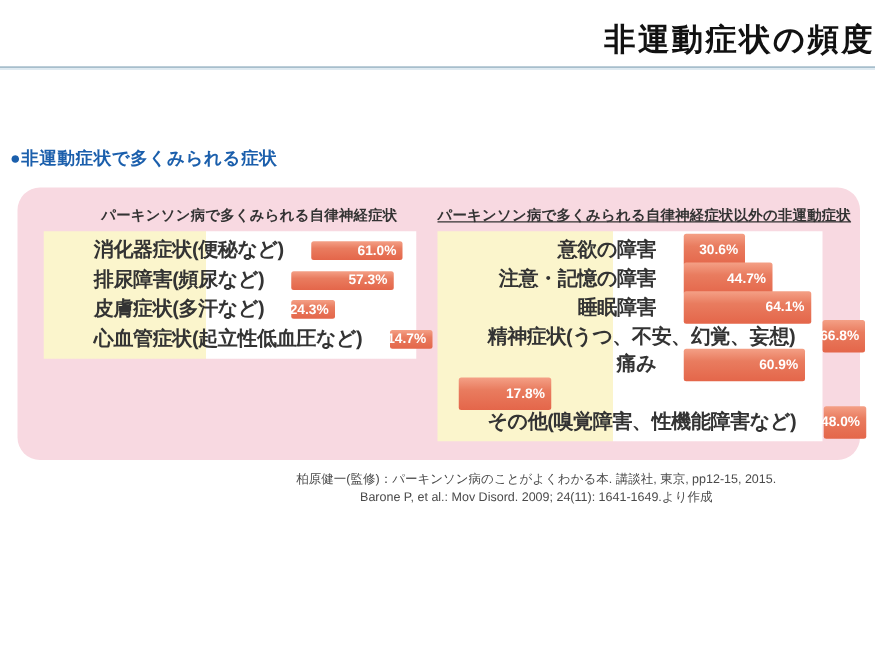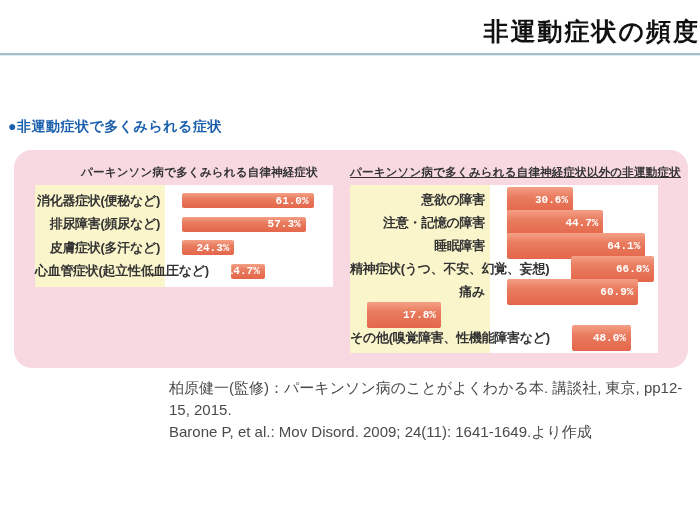--- a/index.html
+++ b/index.html
@@ -39,38 +39,38 @@
     justify-content:space-around; box-sizing:border-box; padding:4px 0;
   }
   #cb0 { left:35px; top:185px; width:298px; height:102px;
          background:linear-gradient(90deg, var(--label-bg) 0 130px, #ffffff 130px 100%); }
   #cb1 { left:350px; top:185px; width:308px; height:168px;
          background:linear-gradient(90deg, var(--label-bg) 0 140px, #ffffff 140px 100%); }
   .crow { display:flex; align-items:center; flex:1; min-height:0; }
   .clabel {
     flex:0 0 130px; box-sizing:border-box; padding-right:5px;
     display:flex; justify-content:flex-end; align-items:center; overflow:visible;
-    font-size:13px; color:#333; font-weight:bold;
+    font-size:16px; color:#333; font-weight:bold;margin-left:40px;
   }
   .clabel span { white-space:nowrap; letter-spacing:-0.3px; }
   #cb1 .clabel { flex-basis:140px; }
   .ctrack {
-    flex:1; display:flex; align-items:center; padding-left:17px; min-width:0;font-family:Liberation Mono, monospace;
+    flex:1; display:flex; align-items:center; padding-left:17px; min-width:0;
   }
   .cbar {
     height:15px; border-radius:2px; box-sizing:border-box;
     background:linear-gradient(180deg, var(--bar-hi) 0%, var(--bar-mid) 38%, var(--bar-lo) 100%);
     display:flex; align-items:center; justify-content:flex-end;
     padding-right:5px; min-width:34px;
   }
   #cb1 .cbar { height:26px; }
   .cval { color:#ffffff; font-size:11px; font-weight:bold; white-space:nowrap; }
   .citation {
     position:absolute; top:377px; right:11px; width:520px;
-    text-align:left; font-size:15px; line-height:1.45; color:#4a4a4a;
+    text-align:center; font-size:10px; line-height:1.45; color:#4a4a4a;
   }
 </style>
 </head>
 <body>
 
 <div class="page-title">非運動症状の頻度</div>
 <div class="divider"></div>
 
 <div class="section-heading">●非運動症状で多くみられる症状</div>
 

